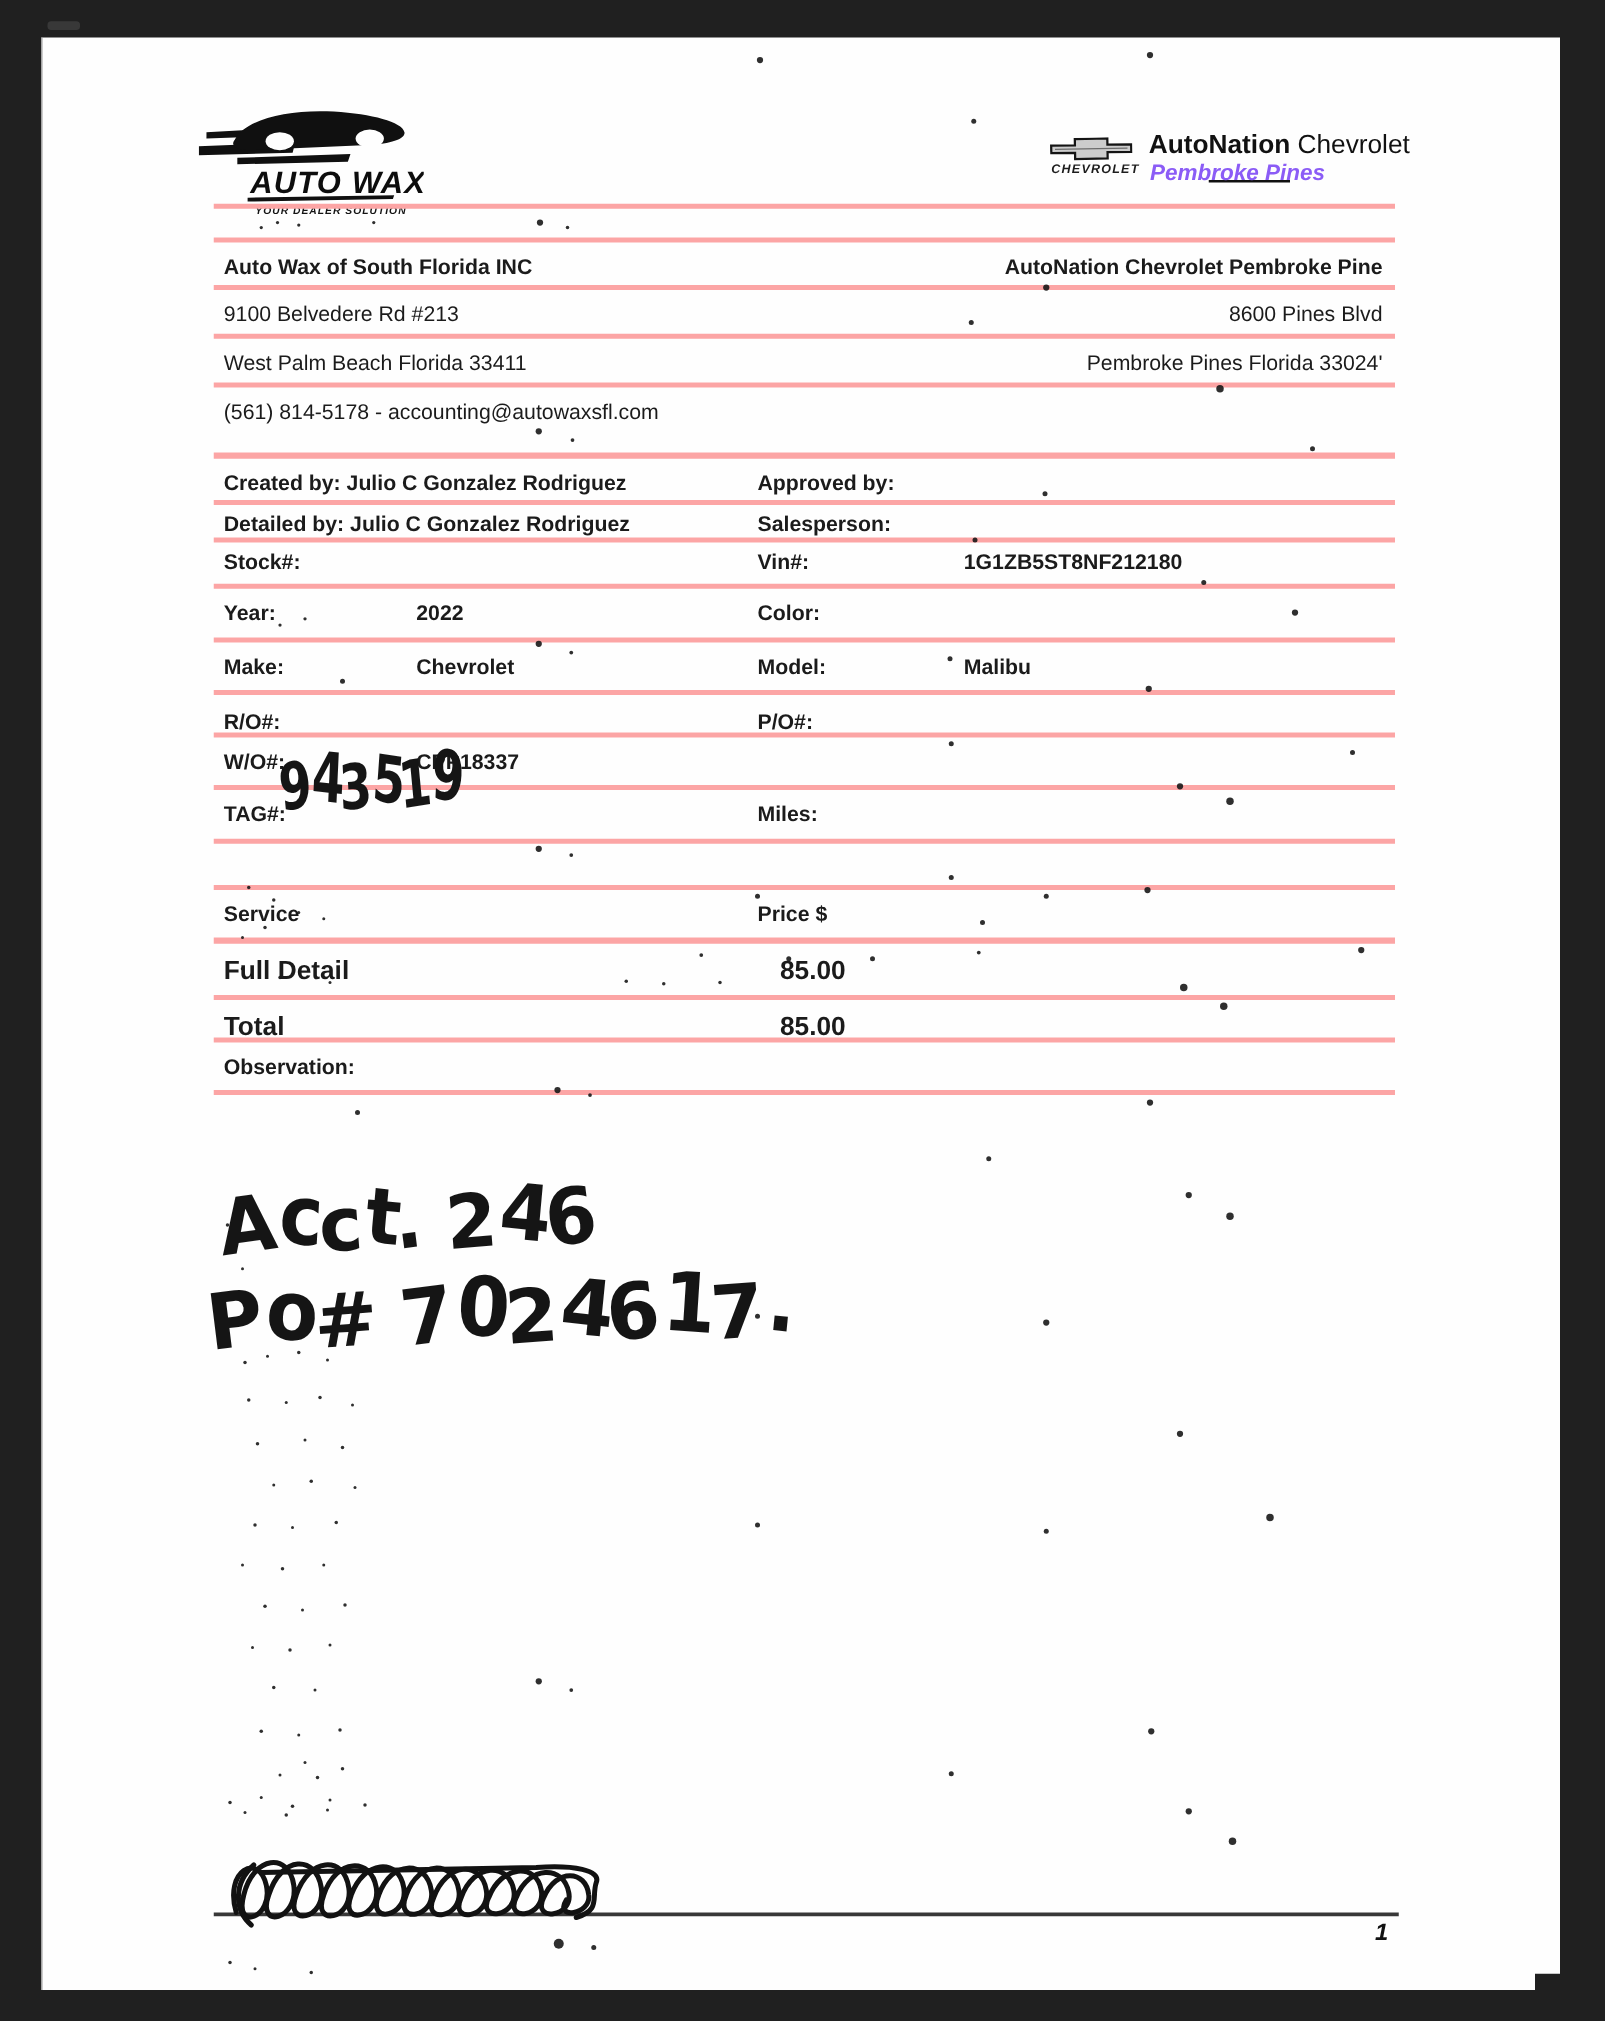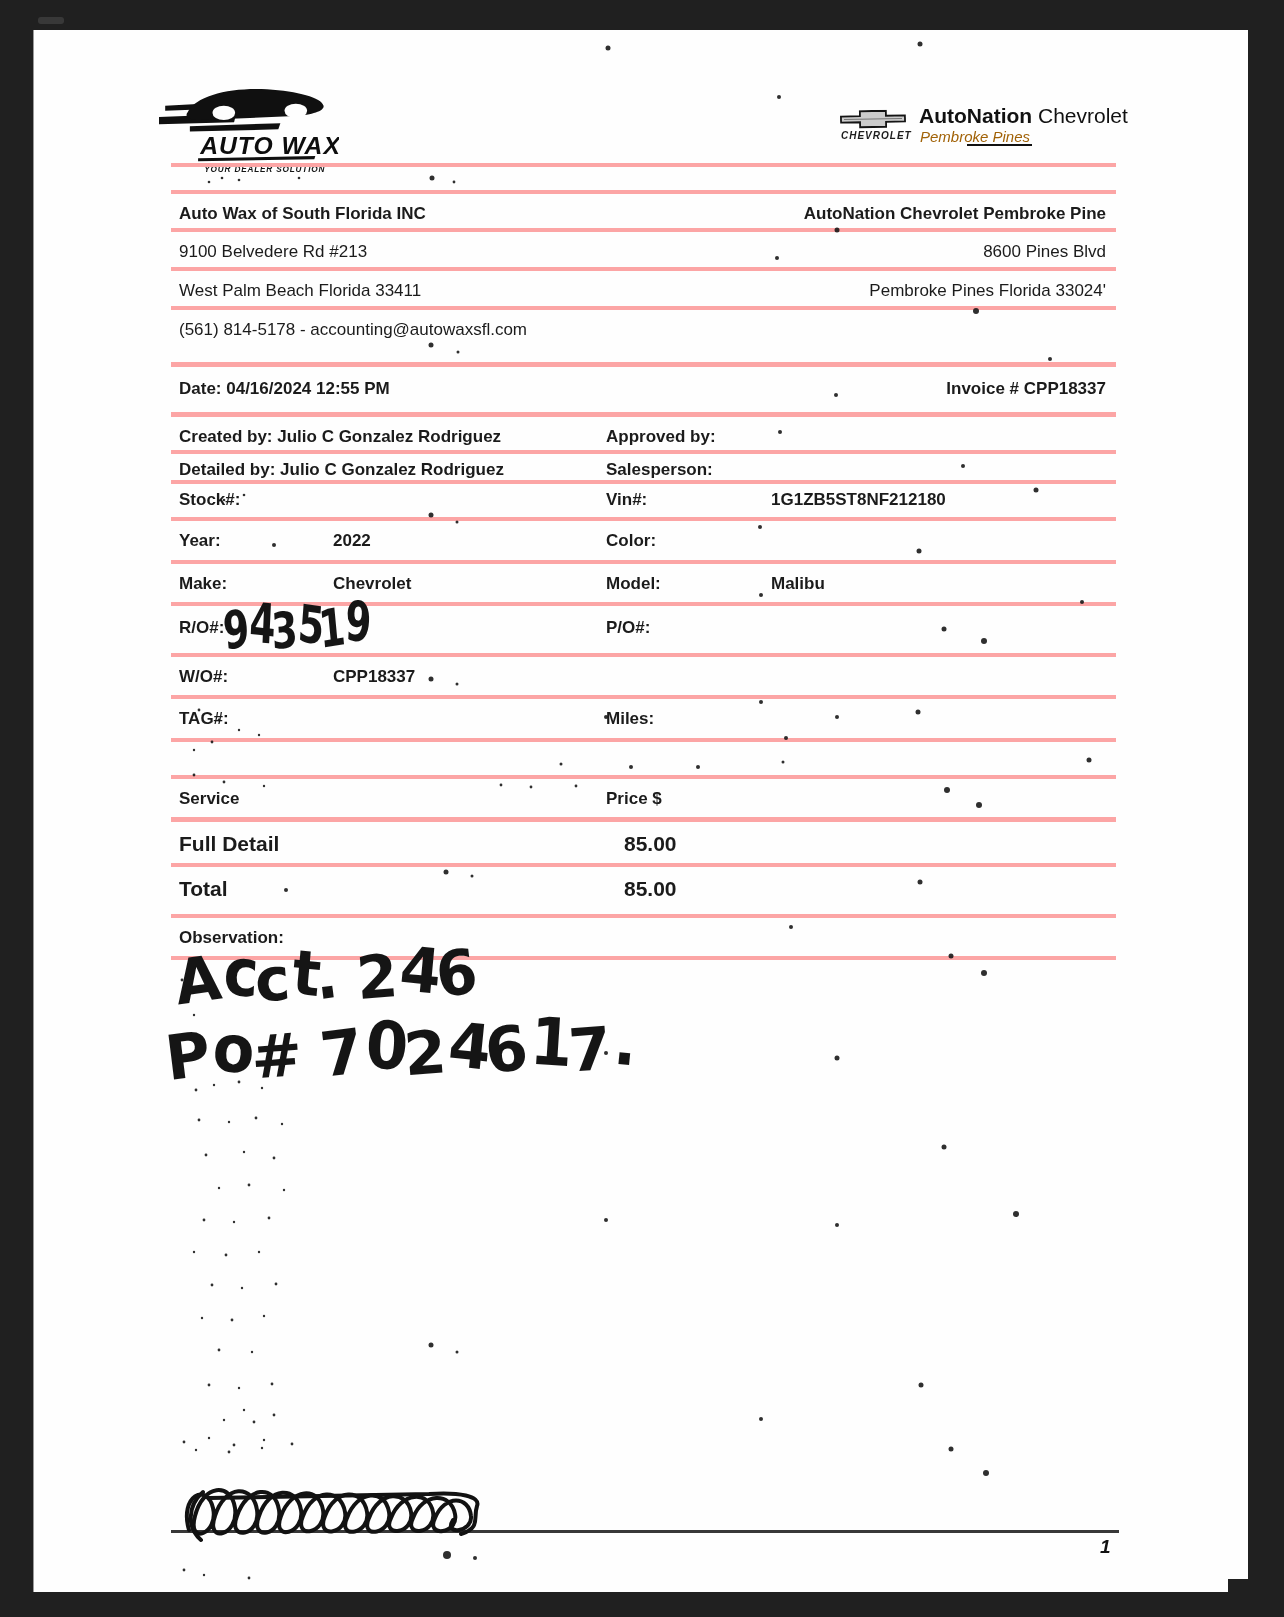--- a/index.html
+++ b/index.html
@@ -13,29 +13,29 @@
   
   .aw-logo{position:absolute;left:125px;top:55px;width:180px;height:98px;}
   .an-logo{position:absolute;left:806px;top:78px;width:290px;height:70px;}
   .an-bowtie{position:absolute;left:0;top:2px;transform:rotate(-1deg);}
   .an-caption{position:absolute;left:1px;top:22px;font-size:10px;font-weight:bold;font-style:italic;
               letter-spacing:1px;color:#1d1d1d;}
   .an-wordmark{position:absolute;left:79px;top:-4px;font-size:21px;color:#111;white-space:nowrap;}
   .an-wordmark .bold{font-weight:bold;}
   .an-wordmark .ul{font-weight:bold;border-bottom:2.5px solid #111;padding-bottom:17px;}
   .an-wordmark .lt{font-weight:normal;}
-  .an-loc{position:absolute;left:80px;top:20px;font-size:15px;font-weight:normal;font-style:italic;color:#a16207;}
+  .an-loc{position:absolute;left:80px;top:20px;font-size:18px;font-weight:bold;font-style:italic;color:#8b5cf6;}
 
   
   .form{position:absolute;left:137px;top:133px;width:945px;font-weight:bold;font-size:17px;}
   .row{position:relative;box-sizing:border-box;border-top:4px solid #fca5a5;}
   .row.thick{border-top-width:5px;}
   .h27{height:27px}.h30{height:30px}.h37{height:37px}.h38{height:38px}.h39{height:39px}
   .h42{height:42px}.h43{height:43px}.h44{height:56px}.h45{height:38px}.h46{height:46px}
-  .h49{height:51px}.h50{height:50px}.h4{height:4px}
+  .h49{height:34px}.h50{height:50px}.h4{height:4px}
   .t{position:absolute;top:10px;white-space:nowrap;}
   .c1{left:8px}.c1v{left:162px}.c2{left:435px}.c2v{left:600px}.pr{left:453px}
   .rt{right:10px;text-align:right;}
   .reg{font-weight:normal;}
   .lo{top:12px}.hi{top:6px}
   .big{font-size:21px;}
 
   
   .hw{position:absolute;font-family:"DejaVu Sans",sans-serif;font-weight:bold;color:#151515;
       white-space:pre;z-index:6;transform-origin:left top;}
@@ -96,24 +96,20 @@
       <div class="row h39">
         <span class="t c1 reg">9100 Belvedere Rd #213</span>
         <span class="t rt reg">8600 Pines Blvd</span>
       </div>
       <div class="row h39">
         <span class="t c1 reg">West Palm Beach Florida 33411</span>
         <span class="t rt reg">Pembroke Pines Florida 33024'</span>
       </div>
       <div class="row h44">
         <span class="t c1 reg">(561) 814-5178 - accounting@autowaxsfl.com</span>
-      </div>
-      <div class="row h50 thick">
-        <span class="t c1 lo">Date: 04/16/2024 12:55 PM</span>
-        <span class="t rt lo">Invoice # CPP18337</span>
       </div>
       <div class="row h45 thick">
         <span class="t c1">Created by: Julio C Gonzalez Rodriguez</span>
         <span class="t c2">Approved by:</span>
       </div>
       <div class="row h30">
         <span class="t c1 hi">Detailed by: Julio C Gonzalez Rodriguez</span>
         <span class="t c2 hi">Salesperson:</span>
       </div>
       <div class="row h37">

